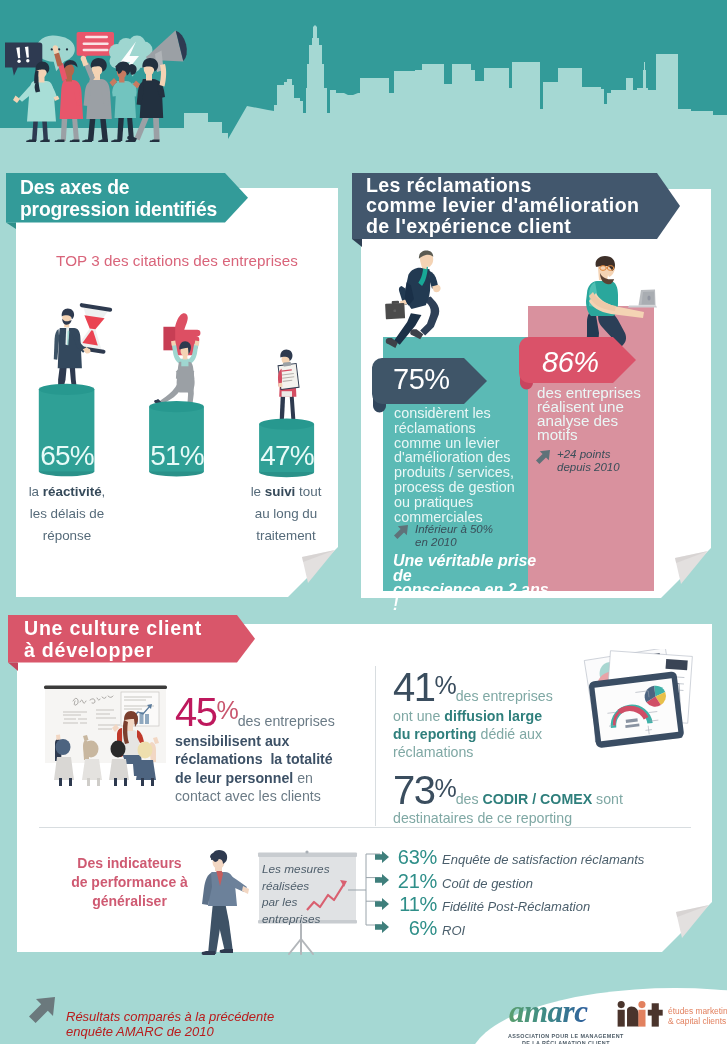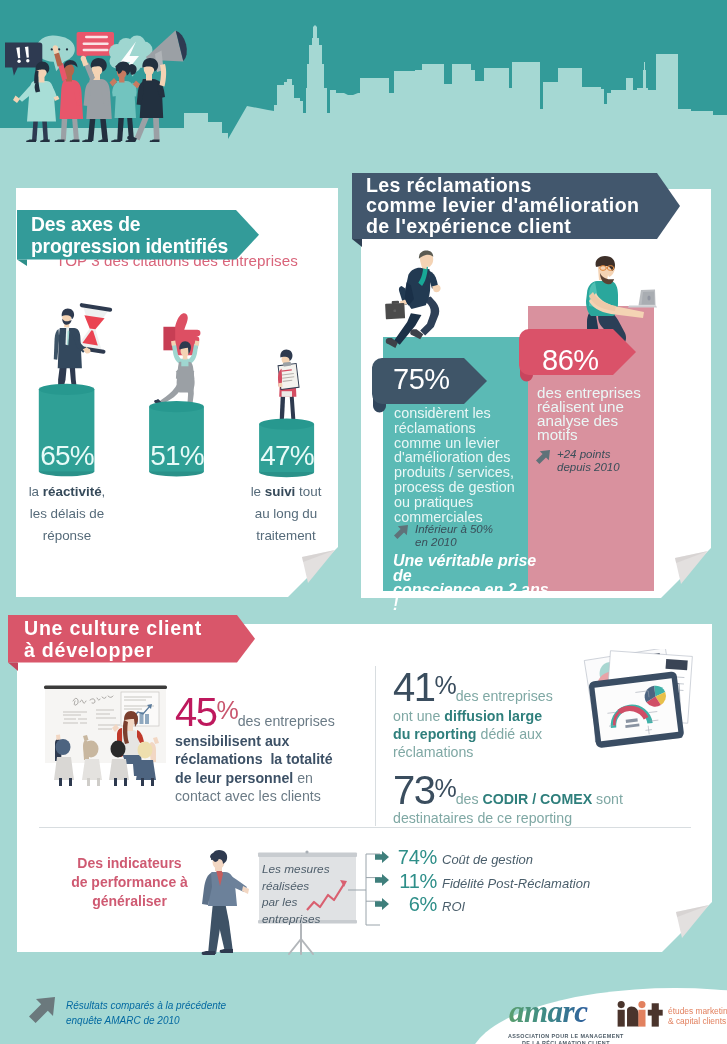--- a/index.html
+++ b/index.html
@@ -8,21 +8,21 @@
   #page{position:relative;width:727px;height:1044px;}
   .header{position:absolute;left:0;top:0;width:727px;height:142px;overflow:hidden;}
   .skyline{position:absolute;left:0;top:0;}
   .people{position:absolute;left:5px;top:0;}
   .card{position:absolute;background:#fff;}
   .curl{position:absolute;right:0;bottom:0;width:50px;height:50px;}
   .banner{position:absolute;color:#fff;font-weight:700;letter-spacing:-.2px;}
   .banner .bsvg{position:absolute;left:0;top:0;}
   .banner .btxt{position:relative;}
   .card1{left:16px;top:188px;width:322px;height:409px;}
-  .banner1{left:17px;top:173px;width:242px;height:56px;margin-top:37px;}
+  .banner1{left:6px;top:173px;width:242px;height:56px;}
   .banner1 .btxt{padding:4px 0 0 14px;font-size:19.3px;line-height:22px;}
   .c1sub{position:absolute;left:0;top:64px;width:322px;text-align:center;
          color:#d9647a;font-size:15.2px;font-weight:400;letter-spacing:.05px;}
   .podiums{position:absolute;left:0;top:0;}
   .pctlbl{position:absolute;color:#e8fbf8;font-size:28px;font-weight:400;letter-spacing:-0.8px;text-align:center;}
   .pctlbl.p1{left:6px;top:252px;width:90px;}
   .pctlbl.p2{left:116px;top:252px;width:90px;}
   .pctlbl.p3{left:226px;top:252px;width:90px;}
   .cap{position:absolute;color:#566b7a;font-size:13.4px;line-height:22px;text-align:center;}
   .cap b{color:#364a5a;font-weight:700;}
@@ -33,21 +33,21 @@
   .banner2{left:352px;top:173px;width:328px;height:74px;}
   .banner2 .btxt{padding:2px 0 0 14px;font-size:19.6px;line-height:20.4px;letter-spacing:0.35px;}
   .bar{position:absolute;}
   .bar75{left:22px;top:148px;width:145px;height:254px;background:#5bbab5;}
   .bar86{left:167px;top:117px;width:126px;height:285px;background:#d9919e;}
   .c2people{position:absolute;left:0;top:0;}
   .rib{position:absolute;}
   .rib .bsvg{position:absolute;left:0;top:0;}
   .rib .rtxt{position:relative;color:#fff;font-size:29px;letter-spacing:-0.5px;font-weight:400;}
   .rib75{left:11px;top:169px;width:115px;height:55px;padding:5px 0 0 21px;box-sizing:border-box;}
-  .rib86{left:158px;top:140px;width:117px;height:53px;padding:15px 0 0 23px;box-sizing:border-box;}
+  .rib86{left:158px;top:148px;width:117px;height:53px;padding:9px 0 0 23px;box-sizing:border-box;font-style:italic;}
   .c2body{position:absolute;color:#eaf7f6;}
   .c2body.b75{left:33px;top:217px;width:150px;font-size:14.4px;line-height:14.8px;white-space:nowrap;}
   .c2body.b86{left:176px;top:197px;width:120px;font-size:15.2px;line-height:13.9px;white-space:nowrap;}
   .c2note{position:absolute;display:flex;align-items:flex-start;gap:6px;
           font-style:italic;font-size:11.5px;line-height:13px;color:#3a4e59;}
   .c2note .arrw{flex:0 0 auto;margin-top:1px;}
   .c2note.n75{left:32px;top:334px;width:150px;}
   .c2note.n86{left:174px;top:259px;width:130px;}
   .c2foot{position:absolute;left:32px;top:365px;width:165px;color:#fff;
           font-style:italic;font-weight:700;font-size:16px;line-height:14.5px;}
@@ -73,21 +73,21 @@
   .presenter{position:absolute;left:182px;top:226px;}
   .boardtxt{position:absolute;left:245px;top:237px;width:100px;color:#4e5e6b;
             font-style:italic;font-size:11.8px;line-height:16.7px;}
   .brace{position:absolute;left:331px;top:219px;}
   .klist{position:absolute;left:358px;top:222px;width:330px;}
   .kitem{display:flex;align-items:baseline;height:23.5px;}
   .karr{flex:0 0 auto;margin-right:4px;align-self:center;position:relative;top:-1px;}
   .kv{color:#2f8f89;font-size:20px;font-weight:400;width:44px;text-align:right;margin-right:5px;letter-spacing:-0.3px;}
   .kl{color:#4a5e6b;font-style:italic;font-size:13px;}
   .foot{position:absolute;left:27px;top:995px;display:flex;align-items:flex-start;gap:9px;}
-  .footxt{color:#0369a1;font-style:italic;font-size:10px;line-height:15px;margin-top:3px;}
+  .footxt{color:#b91c1c;font-style:italic;font-size:13px;line-height:15px;margin-top:14px;}
   .logos{position:absolute;left:440px;top:960px;width:287px;height:84px;}
   .logobg{position:absolute;left:0;top:0;}
   .amarc{position:absolute;left:68px;top:38px;}
   .amsub{color:#4c5b66;font-size:5.4px;letter-spacing:.42px;line-height:7.4px;text-align:center;
          font-weight:700;margin-top:1px;}
   .init{position:absolute;left:176px;top:36px;display:flex;align-items:flex-end;gap:4px;}
   .initsub{color:#e2815f;font-size:8.4px;line-height:10.6px;margin-bottom:3px;white-space:nowrap;}
 </style>
 </head>
 <body>
@@ -621,21 +621,28 @@
       <div>entreprises</div>
     </div>
     <svg class="brace" viewBox="0 0 40 100" width="40" height="100">
       <path fill="none" stroke="#9aa4ab" stroke-width="1" d="M0,47 H18 M18,11 V82 M18,11 H32 M18,34.6 H32 M18,58.2 H32 M18,82 H32"></path>
     </svg>
     <div class="klist">
       <div class="kitem">
         <svg class="karr" viewBox="0 0 14 12" width="14" height="12">
             <path fill="#3f7f7c" d="M0,3.2 h7 v-3.2 l7,6 l-7,6 v-3.2 h-7z"></path>
           </svg>
-        <span class="kv">74%</span>
+        <span class="kv">63%</span>
+        <span class="kl">Enquête de satisfaction réclamants</span>
+      </div>
+      <div class="kitem">
+        <svg class="karr" viewBox="0 0 14 12" width="14" height="12">
+            <path fill="#3f7f7c" d="M0,3.2 h7 v-3.2 l7,6 l-7,6 v-3.2 h-7z"></path>
+          </svg>
+        <span class="kv">21%</span>
         <span class="kl">Coût de gestion</span>
       </div>
       <div class="kitem">
         <svg class="karr" viewBox="0 0 14 12" width="14" height="12">
             <path fill="#3f7f7c" d="M0,3.2 h7 v-3.2 l7,6 l-7,6 v-3.2 h-7z"></path>
           </svg>
         <span class="kv">11%</span>
         <span class="kl">Fidélité Post-Réclamation</span>
       </div>
       <div class="kitem">

